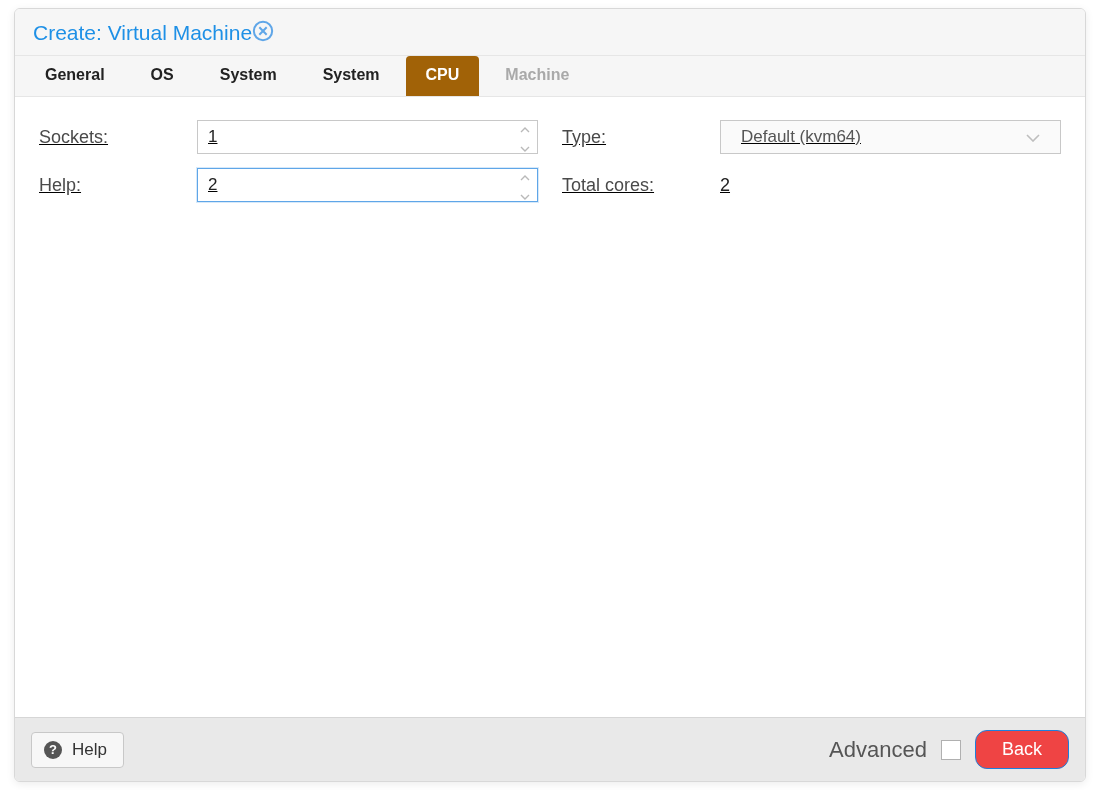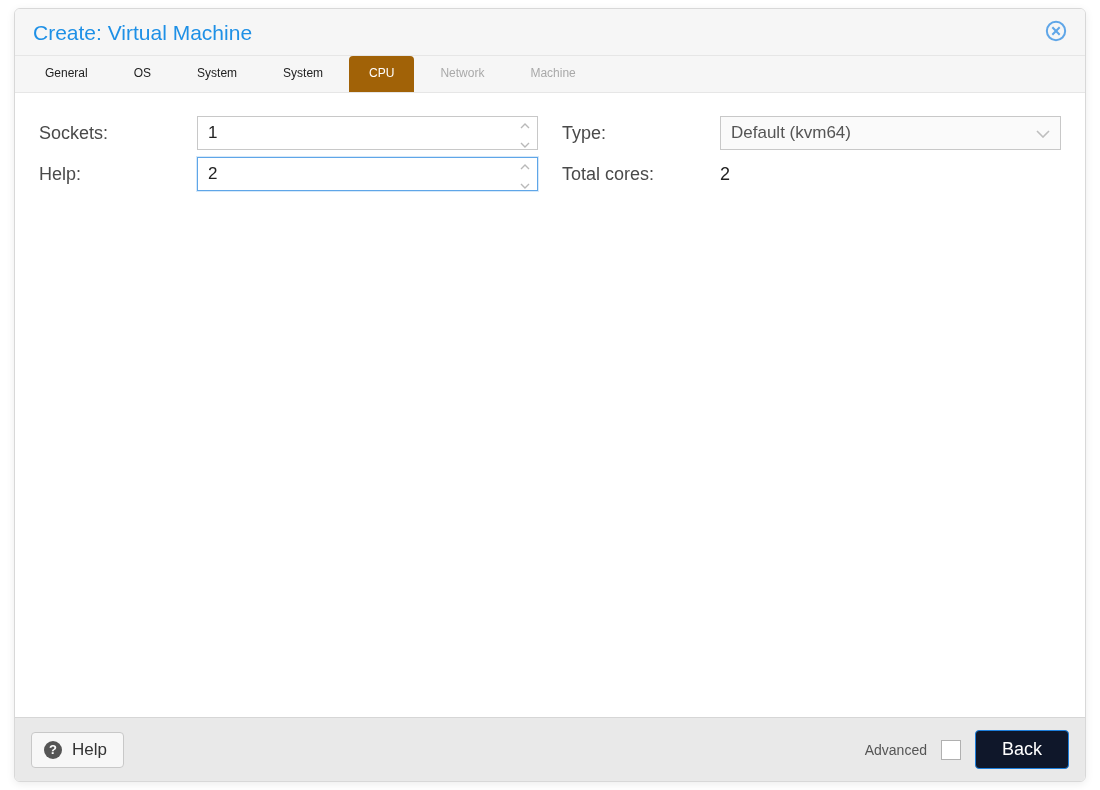--- a/index.html
+++ b/index.html
@@ -21,21 +21,20 @@
       display: flex;
       flex-direction: column;
       overflow: hidden;
     }
     .titlebar {
       background: #f6f6f6;
       border-bottom: 1px solid #e6e6e6;
       padding: 12px 18px 10px 18px;
       display: flex;
       align-items: center;
-      justify-content: space-between;
     }
     .titlebar-title {
       font-size: 21px;
       color: #1e90e6;
       font-weight: 400;
     }
     .close-btn {
       width: 22px;
       height: 22px;
       display: flex;
@@ -46,46 +45,48 @@
     .close-btn svg { width: 22px; height: 22px; }
     .tabbar {
       background: #f6f6f6;
       border-bottom: 1px solid #e6e6e6;
       padding: 0 10px;
       display: flex;
       gap: 0;
     }
     .tab {
       padding: 10px 20px 12px 20px;
-      font-size: 12px;
+      font-size: 16px;
       color: #222;
       cursor: pointer;
       border-radius: 4px 4px 0 0;
       margin-right: 6px;
+      font-weight: bold;
     }
     .tab.active {
       background: #a16207;
       color: #fff;
     }
     .tab.disabled {
       color: #a9a9a9;
       cursor: default;
     }
     .content {
       flex: 1;
       background: #fff;
       padding: 22px 24px;
       display: flex;
       gap: 24px;
     }
     .col {
       flex: 1;
       display: flex;
       flex-direction: column;
-      gap: 5px;
+      gap: 12px;
+      text-decoration: underline;
     }
     .field-row {
       display: flex;
       align-items: center;
       height: 36px;
     }
     .field-label {
       width: 158px;
       font-size: 18px;
       color: #4a4a4a;
@@ -124,21 +125,21 @@
     }
     .spinner-arrows svg { width: 10px; height: 6px; }
     .spinner-arrows .arrow { cursor: pointer; opacity: 0.45; }
     .combo {
       flex: 1;
       height: 34px;
       border: 1px solid #c8c8c8;
       background: #fafafa;
       display: flex;
       align-items: center;
-      padding: 0 10px;
+      padding: 0 20px;
       position: relative;
       cursor: pointer;
     }
     .combo-text {
       flex: 1;
       font-size: 17px;
       color: #555;
     }
     .combo-chevron { opacity: 0.4; }
     .combo-chevron svg { width: 14px; height: 8px; }
@@ -174,34 +175,34 @@
       font-size: 13px;
       font-weight: bold;
       display: flex; align-items: center; justify-content: center;
     }
     .footer-right {
       display: flex;
       align-items: center;
       gap: 14px;
     }
     .adv-label {
-      font-size: 14px;
+      font-size: 22px;
       color: #555;
     }
     .checkbox {
       width: 20px; height: 20px;
       border: 1px solid #b0b0b0;
       background: #fff;
       cursor: pointer;
     }
     .primary-btn {
-      background: #0f172a;
+      background: #ef4444;
       color: #fff;
       border: 1px solid #1d7fdc;
-      border-radius: 4px;
+      border-radius: 12px;
       padding: 8px 26px;
       font-size: 18px;
       cursor: pointer;
     }
   </style>
 </head>
 <body>
 
 <div class="dialog">
 
@@ -217,21 +218,20 @@
       </span>
     </div>
   </div>
 
   <div class="tabbar">
     <div class="tab">General</div>
     <div class="tab">OS</div>
     <div class="tab">System</div>
     <div class="tab">System</div>
     <div class="tab active">CPU</div>
-    <div class="tab disabled">Network</div>
     <div class="tab disabled">Machine</div>
   </div>
 
   <div class="content">
 
     <div class="col">
 
       <div class="field-row">
         <div class="field-label">Sockets:</div>
         <div class="spinner">

